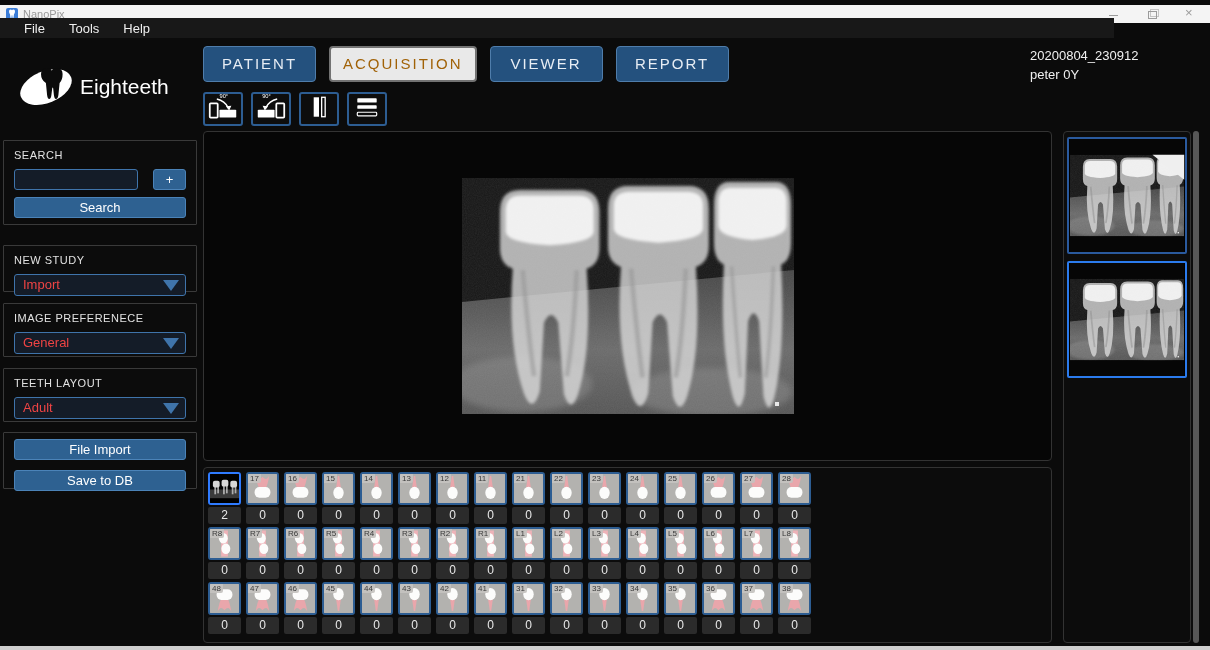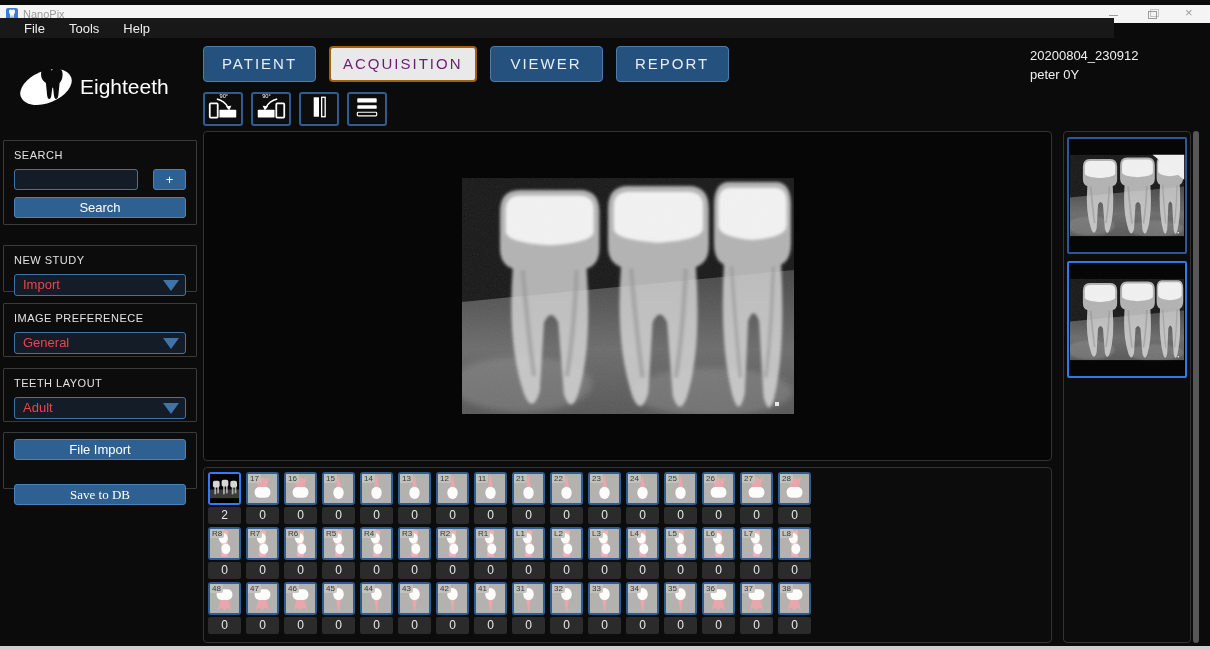--- a/index.html
+++ b/index.html
@@ -23,21 +23,21 @@
              background:#181818; display:flex; align-items:center; gap:24px; padding-left:24px; }
   .menu-item { font-size:13px; color:#efefef; cursor:default; }
 
   .bottom-strip { position:absolute; left:0; top:646px; width:1210px; height:4px; background:#cfcfcf; }
 
   
   #tabs { position:absolute; left:203px; top:46px; display:flex; gap:13px; }
   .tab { min-width:113px; height:36px; line-height:34px; text-align:center; padding:0 12px;
          background:#24517e; border:1px solid #4f7dab; border-radius:4px;
          color:#e7edf4; font-size:15px; letter-spacing:2px; cursor:pointer; }
-  .tab.active { background:#e9e9e9; color:#701a75; border:2px solid #a16207; line-height:32px; }
+  .tab.active { background:#e9e9e9; color:#a16207; border:2px solid #737373; line-height:32px; }
 
   .study-info { position:absolute; left:1030px; top:46px; font-size:13px; line-height:19px; color:#f0f0f0; }
 
   
   #toolbar { position:absolute; left:203px; top:92px; display:flex; gap:8px; }
   .tool-btn { width:40px; height:34px; background:#0d0d0d; border:2px solid #2d5d92;
               border-radius:3px; cursor:pointer; display:flex; align-items:center; justify-content:center; }
   .tool-btn svg { width:36px; height:30px; }
 
   
@@ -55,21 +55,21 @@
   #box-layout  { top:368px; height:54px; }
   #box-actions { top:432px; height:57px; padding-top:6px; }
 
   .search-row { display:flex; gap:15px; margin-bottom:7px; }
   .search-input { width:124px; height:21px; background:#141c28; border:1px solid #3f74ab;
                   border-radius:3px; color:#fff; font-size:12px; padding:0 5px; outline:none; }
   .mini-btn { width:39px; height:21px; background:#2e6191; border:1px solid #4b83b8; border-radius:3px;
               color:#fff; font-size:13px; line-height:19px; text-align:center; cursor:pointer; }
   .blue-btn { width:172px; height:21px; background:#2e6191; border:1px solid #4b83b8; border-radius:3px;
               color:#fff; font-size:13px; line-height:19px; text-align:center; cursor:pointer; }
-  .blue-btn + .blue-btn { margin-top:24px;font-family:Liberation Serif, serif; }
+  .blue-btn + .blue-btn { margin-top:10px; }
 
   .dropdown { position:relative; width:172px; height:22px; background:#141c28;
               border:1px solid #3f74ab; border-radius:3px; cursor:pointer; }
   .dropdown .dd-value { font-size:13px; color:#ef4444; line-height:20px; padding-left:8px; }
   .dd-arrow { position:absolute; right:6px; top:5px; width:0; height:0;
               border-left:8px solid transparent; border-right:8px solid transparent;
               border-top:11px solid #3f74ab; }
 
   
   .viewer { position:absolute; left:203px; top:131px; width:849px; height:330px;

